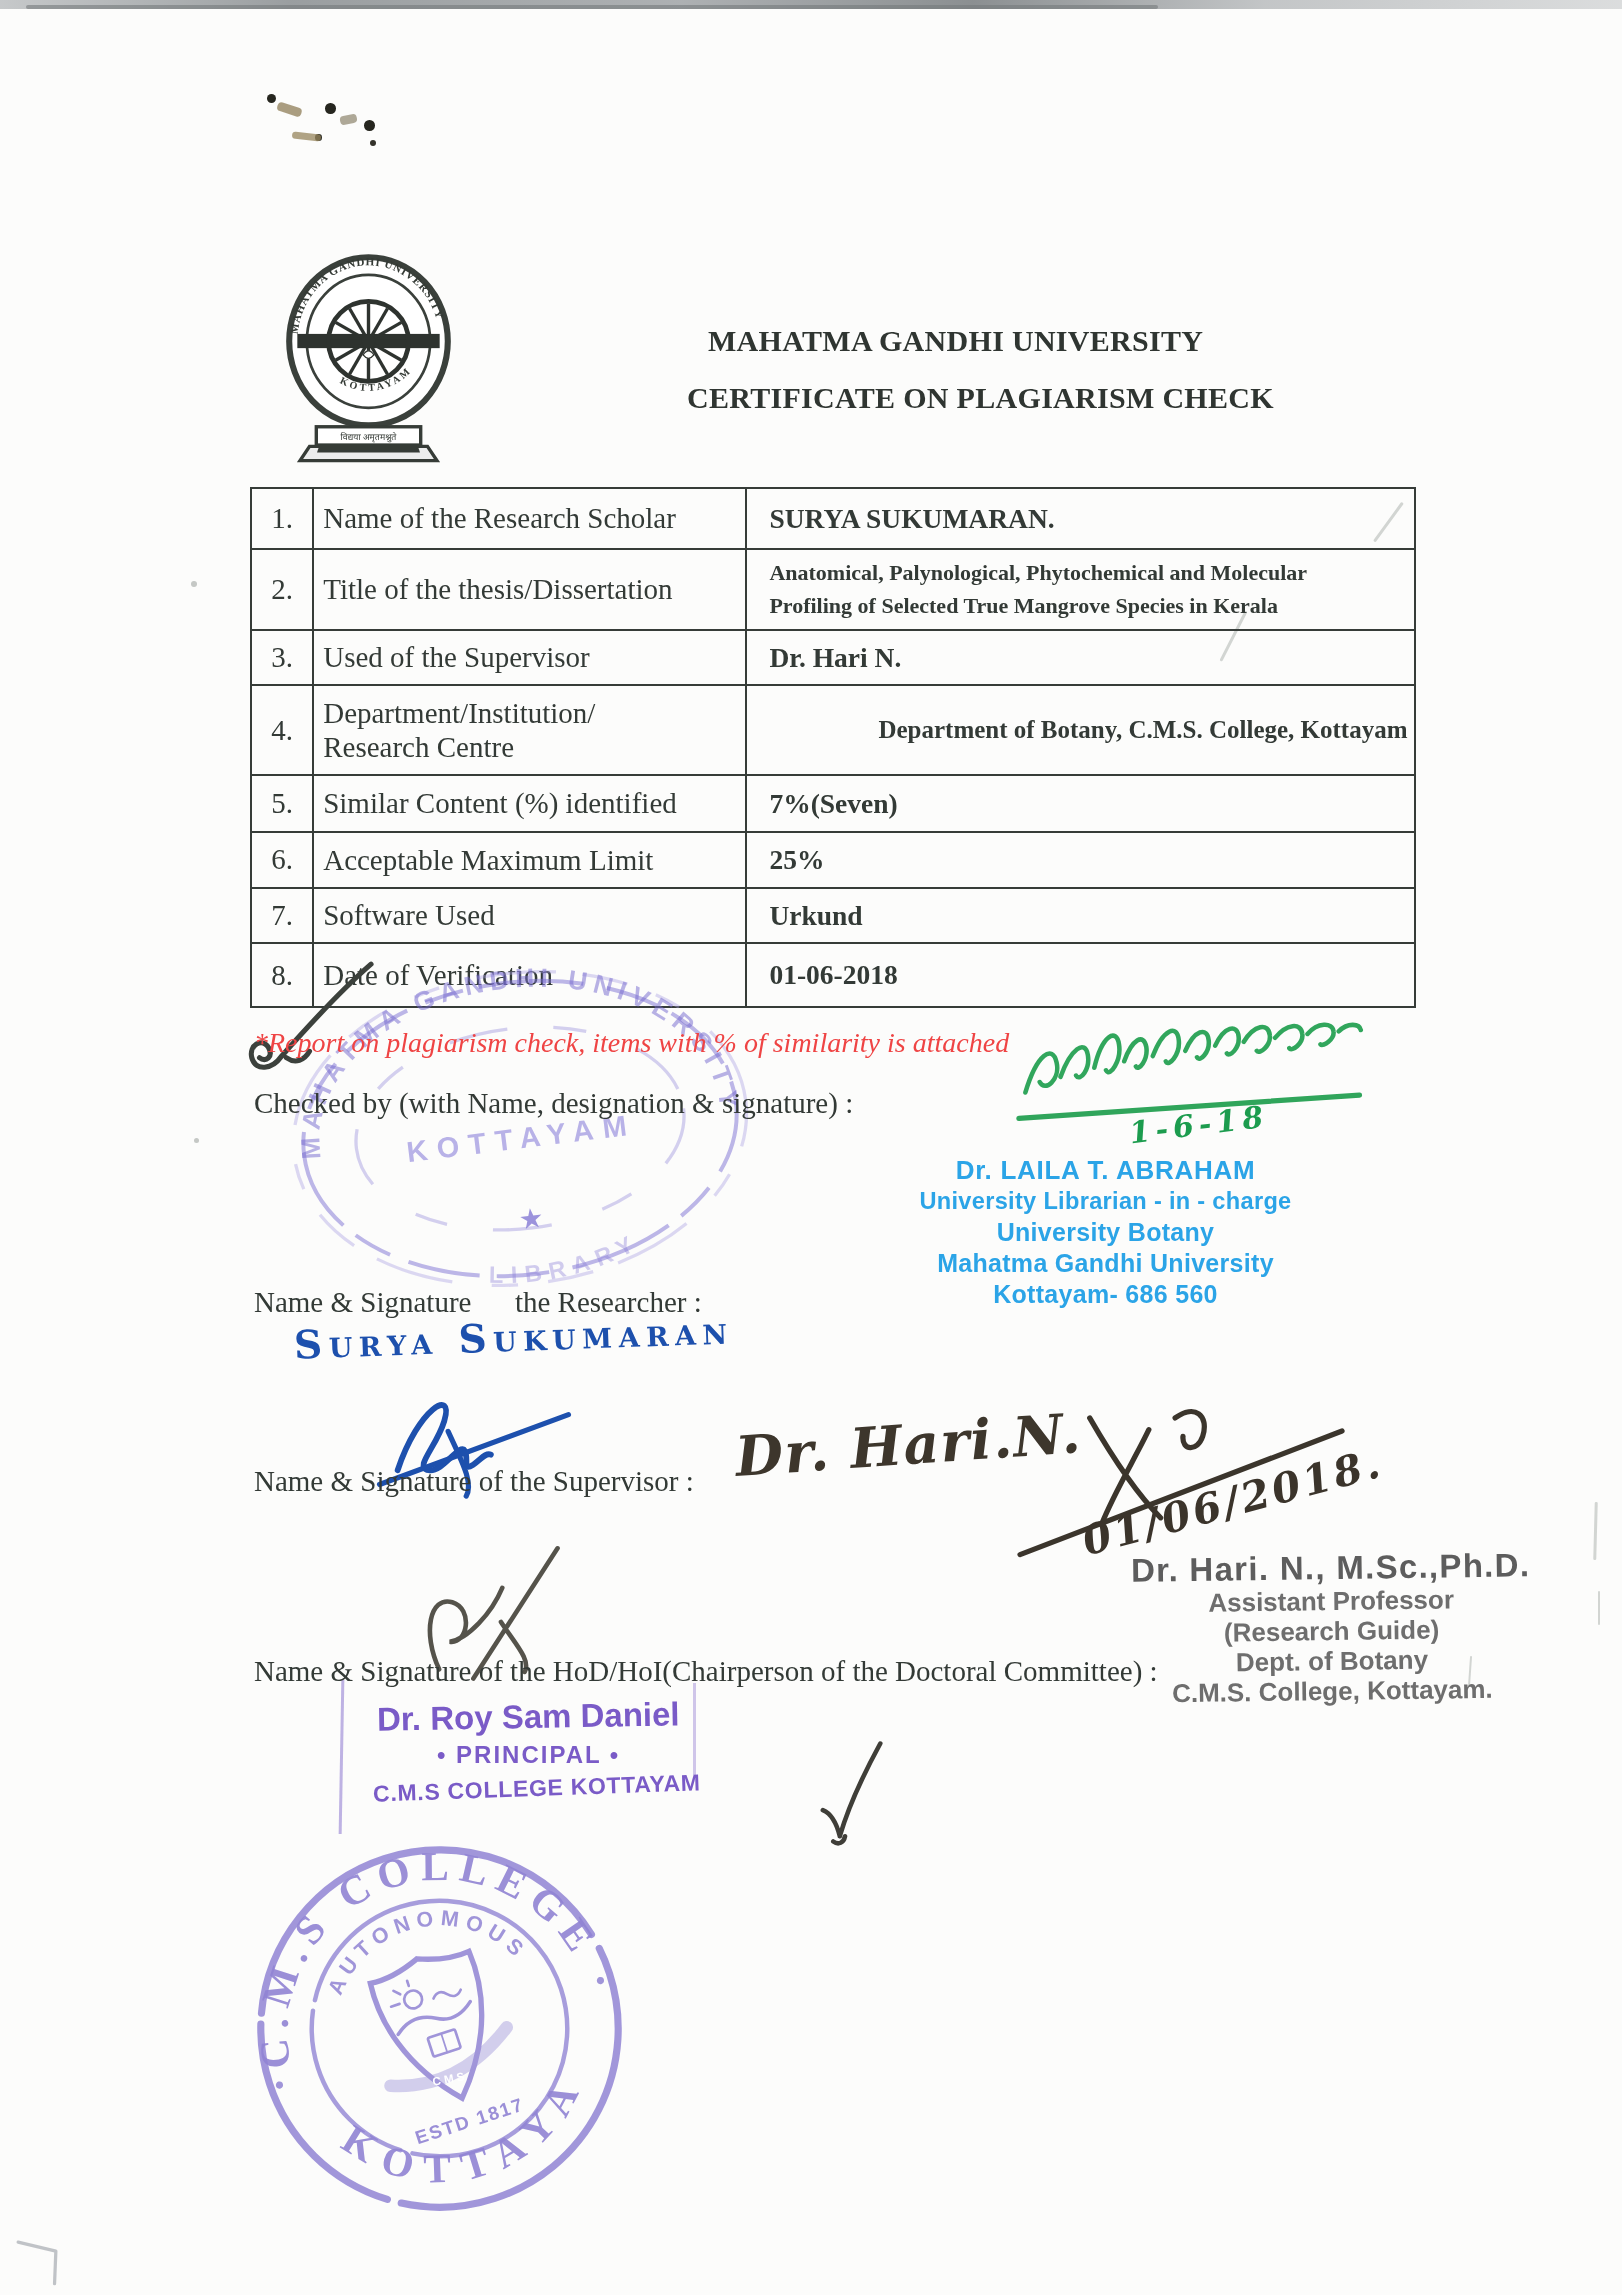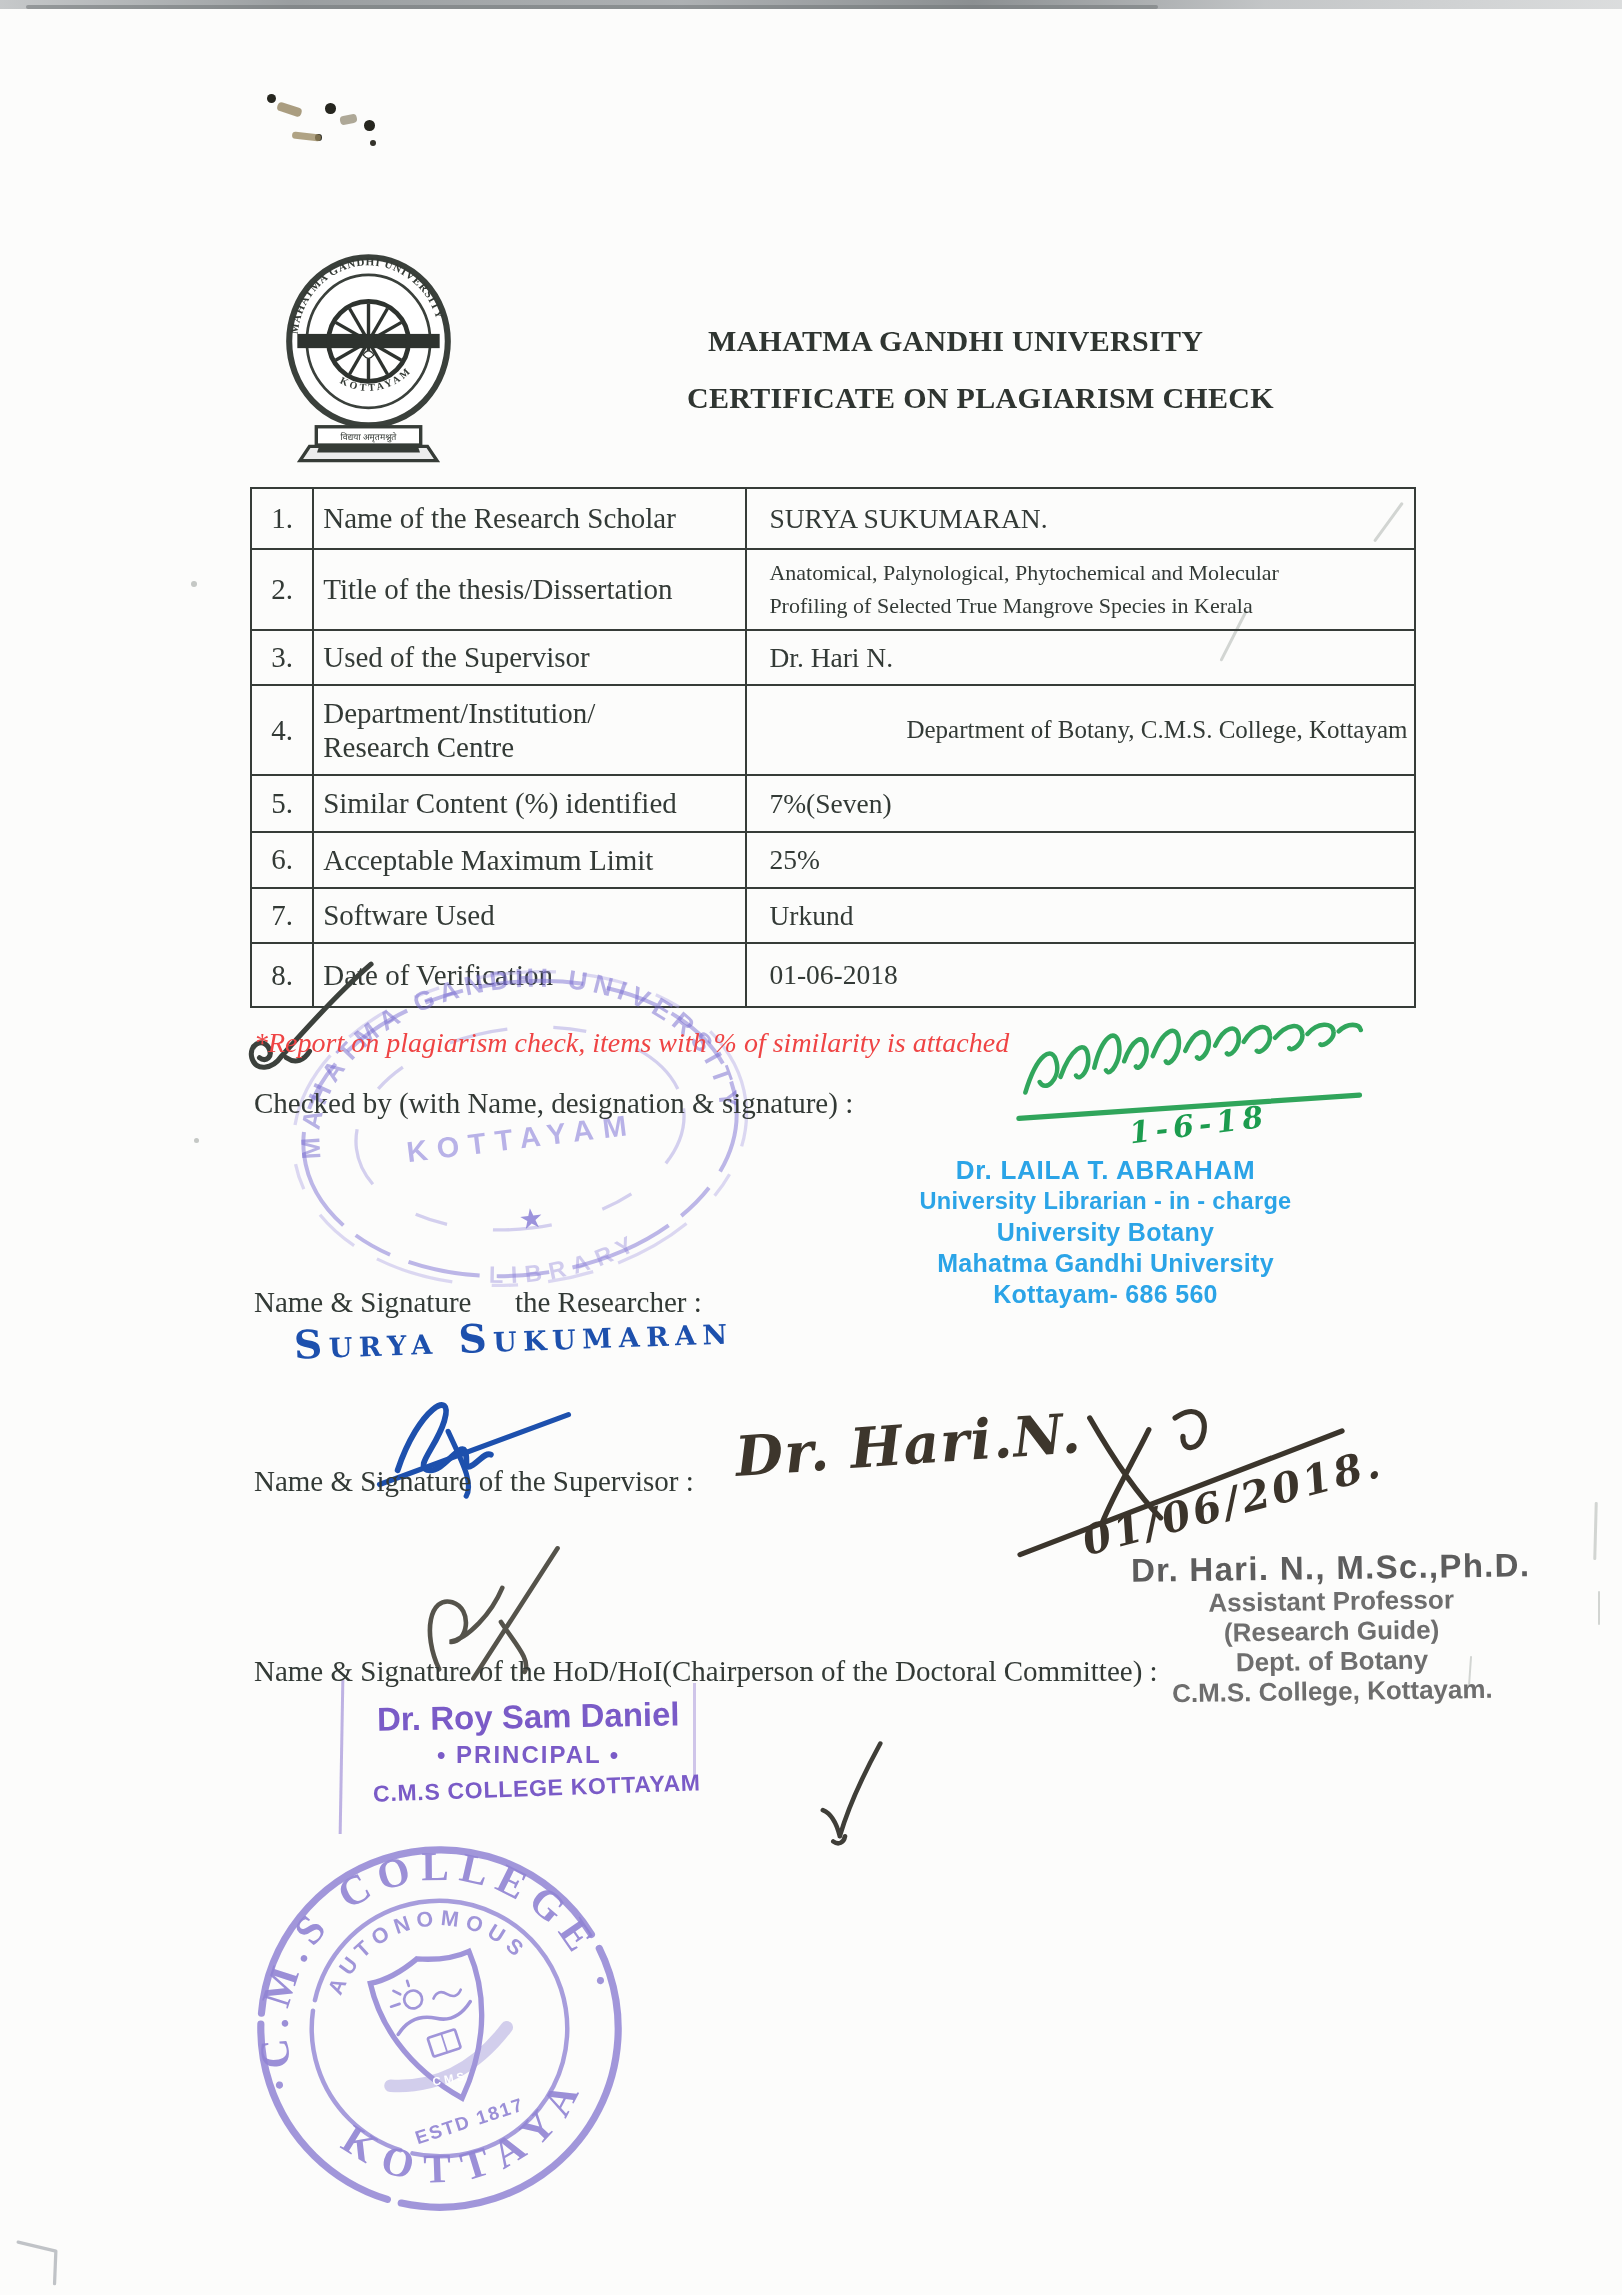--- a/index.html
+++ b/index.html
@@ -18,21 +18,21 @@
   .pencil{background:#b6bab8;opacity:.6;border-radius:1.3px;}
   .side-dot{border-radius:50%;background:#8e938f;opacity:.5;}
   
   .title{font-weight:bold;font-size:30px;letter-spacing:0.3px;color:#2f3531;white-space:nowrap;}
   
   table.cert{border-collapse:collapse;width:1166px;table-layout:fixed;}
   table.cert td{border:2px solid #363c38;vertical-align:middle;overflow:hidden;}
   table.cert{border:2.6px solid #363c38;}
   td.c-no{width:58px;text-align:center;font-size:29px;}
   td.c-label{width:417px;padding:3.9px 5.2px 3.9px 9.2px;font-size:29px;line-height:1.18;}
-  td.c-value{padding:3.9px 6.5px 3.9px 22px;font-weight:normal;font-size:27.5px;line-height:1.3;}
+  td.c-value{padding:3.9px 6.5px 3.9px 22px;font-weight:bold;font-size:27.5px;line-height:1.3;}
   tr:nth-child(1) td{height:51px;}
   tr:nth-child(2) td{height:71px;}
   tr:nth-child(3) td{height:46px;}
   tr:nth-child(4) td{height:80px;}
   tr:nth-child(5) td{height:47px;}
   tr:nth-child(6) td{height:46px;}
   tr:nth-child(7) td{height:46px;}
   tr:nth-child(8) td{height:54px;}
   tr:nth-child(2) td.c-value{font-size:22px;line-height:1.5;border-radius:17px;}
   tr:nth-child(4) td.c-value{font-size:25px;text-align:right;}

